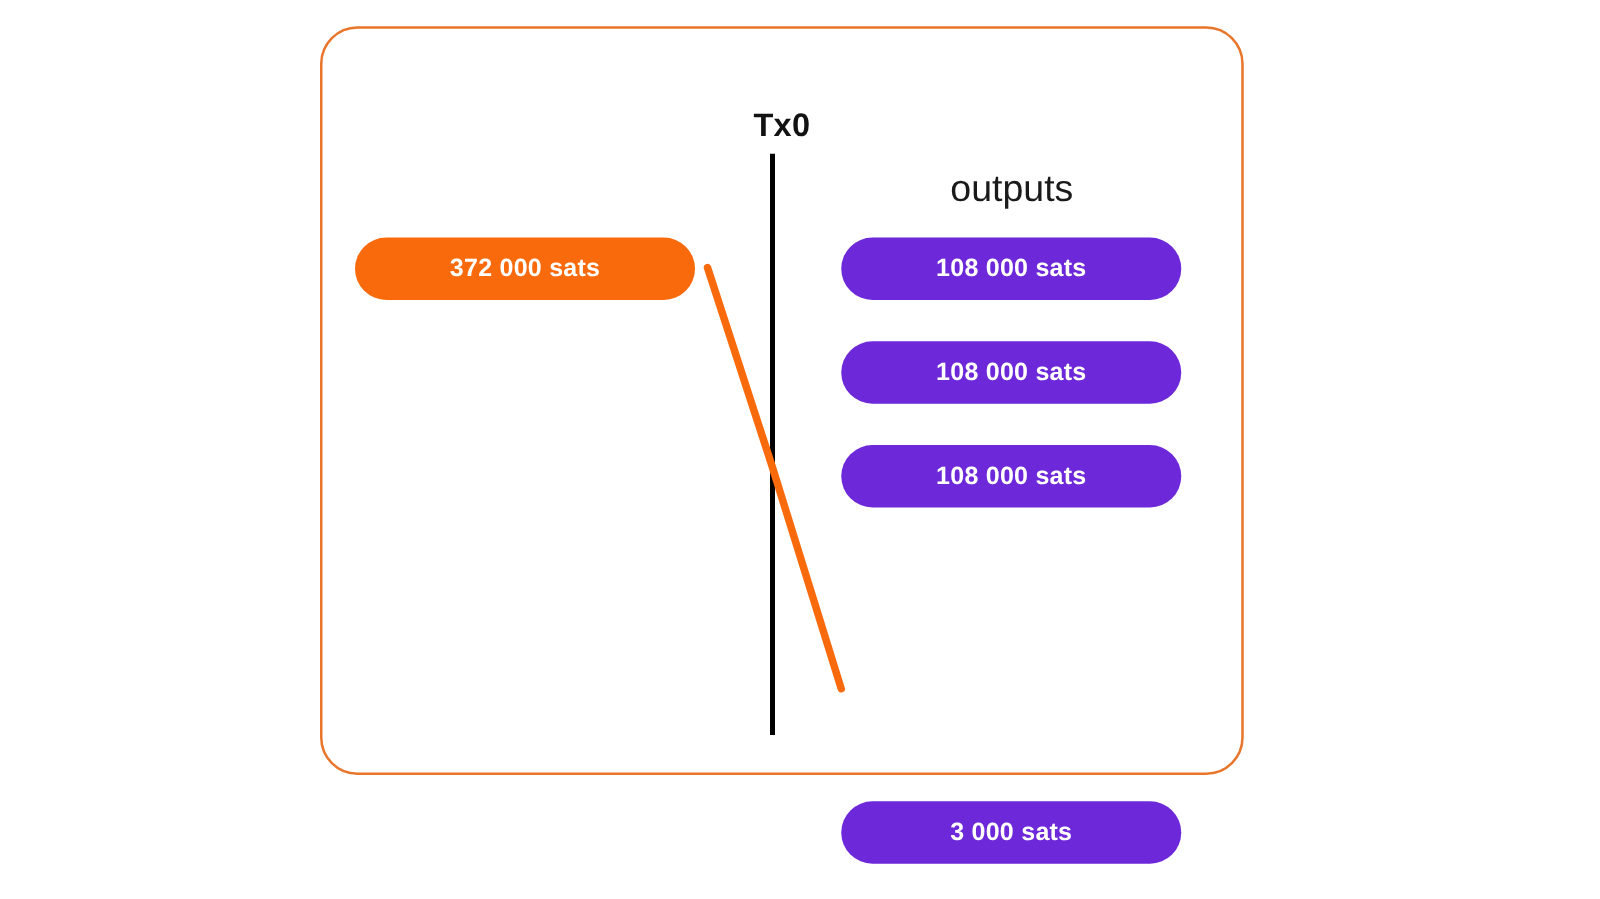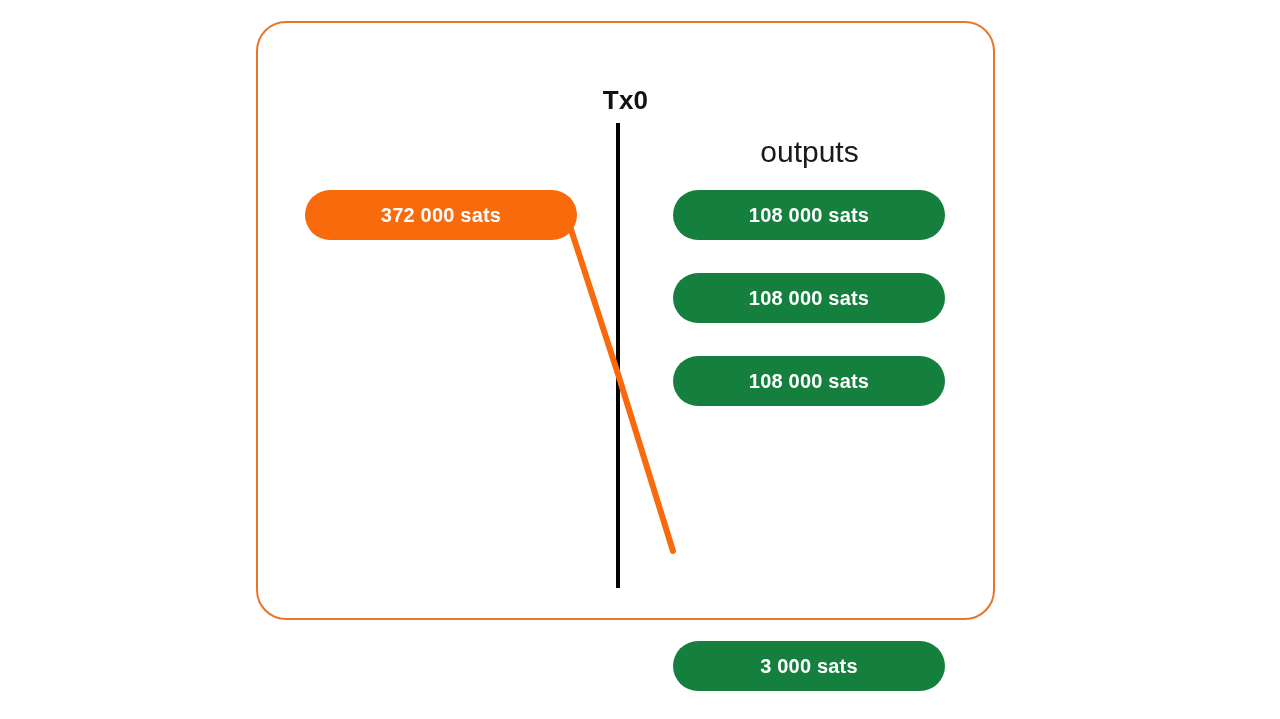--- a/index.html
+++ b/index.html
@@ -82,24 +82,24 @@
     display: flex;
     align-items: center;
     justify-content: center;
     font-size: 20px;
     font-weight: bold;
     color: #ffffff;
     letter-spacing: 0.2px;
     box-sizing: border-box;
     white-space: nowrap;
   }
-  .pill.dark   { background: #15803d; }
+  .pill.dark   { background: #6d28d9; }
   .pill.accent { background: #F96A0C; }
 
-  .pill.input-pill { left: 305px; top: 190px; width: 272px; }
+  .pill.input-pill { left: 284px; top: 190px; width: 272px; }
 
   .pill.out-0 { left: 673px; top: 190px;  width: 272px; }
   .pill.out-1 { left: 673px; top: 273px;  width: 272px; }
   .pill.out-2 { left: 673px; top: 356px;  width: 272px; }
   .pill.out-3 { left: 673px; top: 439px;  width: 272px; }
   .pill.out-4 { left: 673px; top: 522px;  width: 272px; }
 
   .pill.extra-pill { left: 673px; top: 641px; width: 272px; }
 
   

